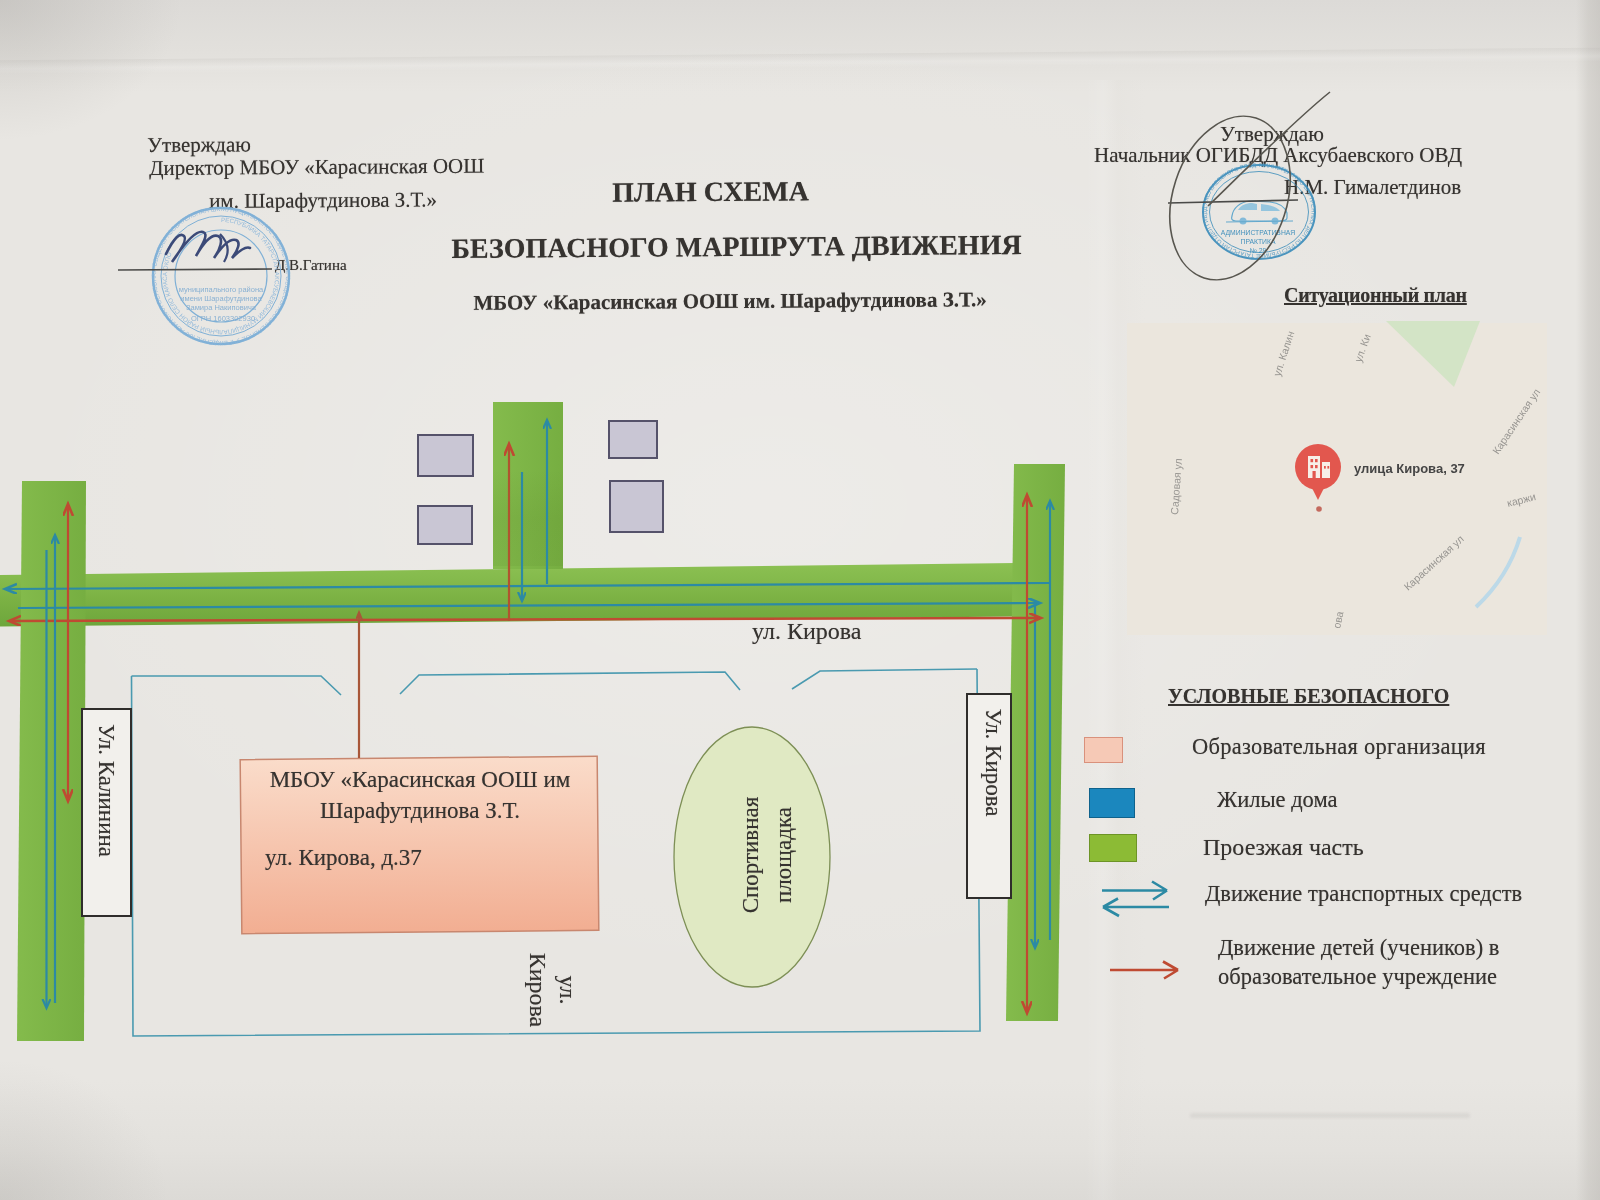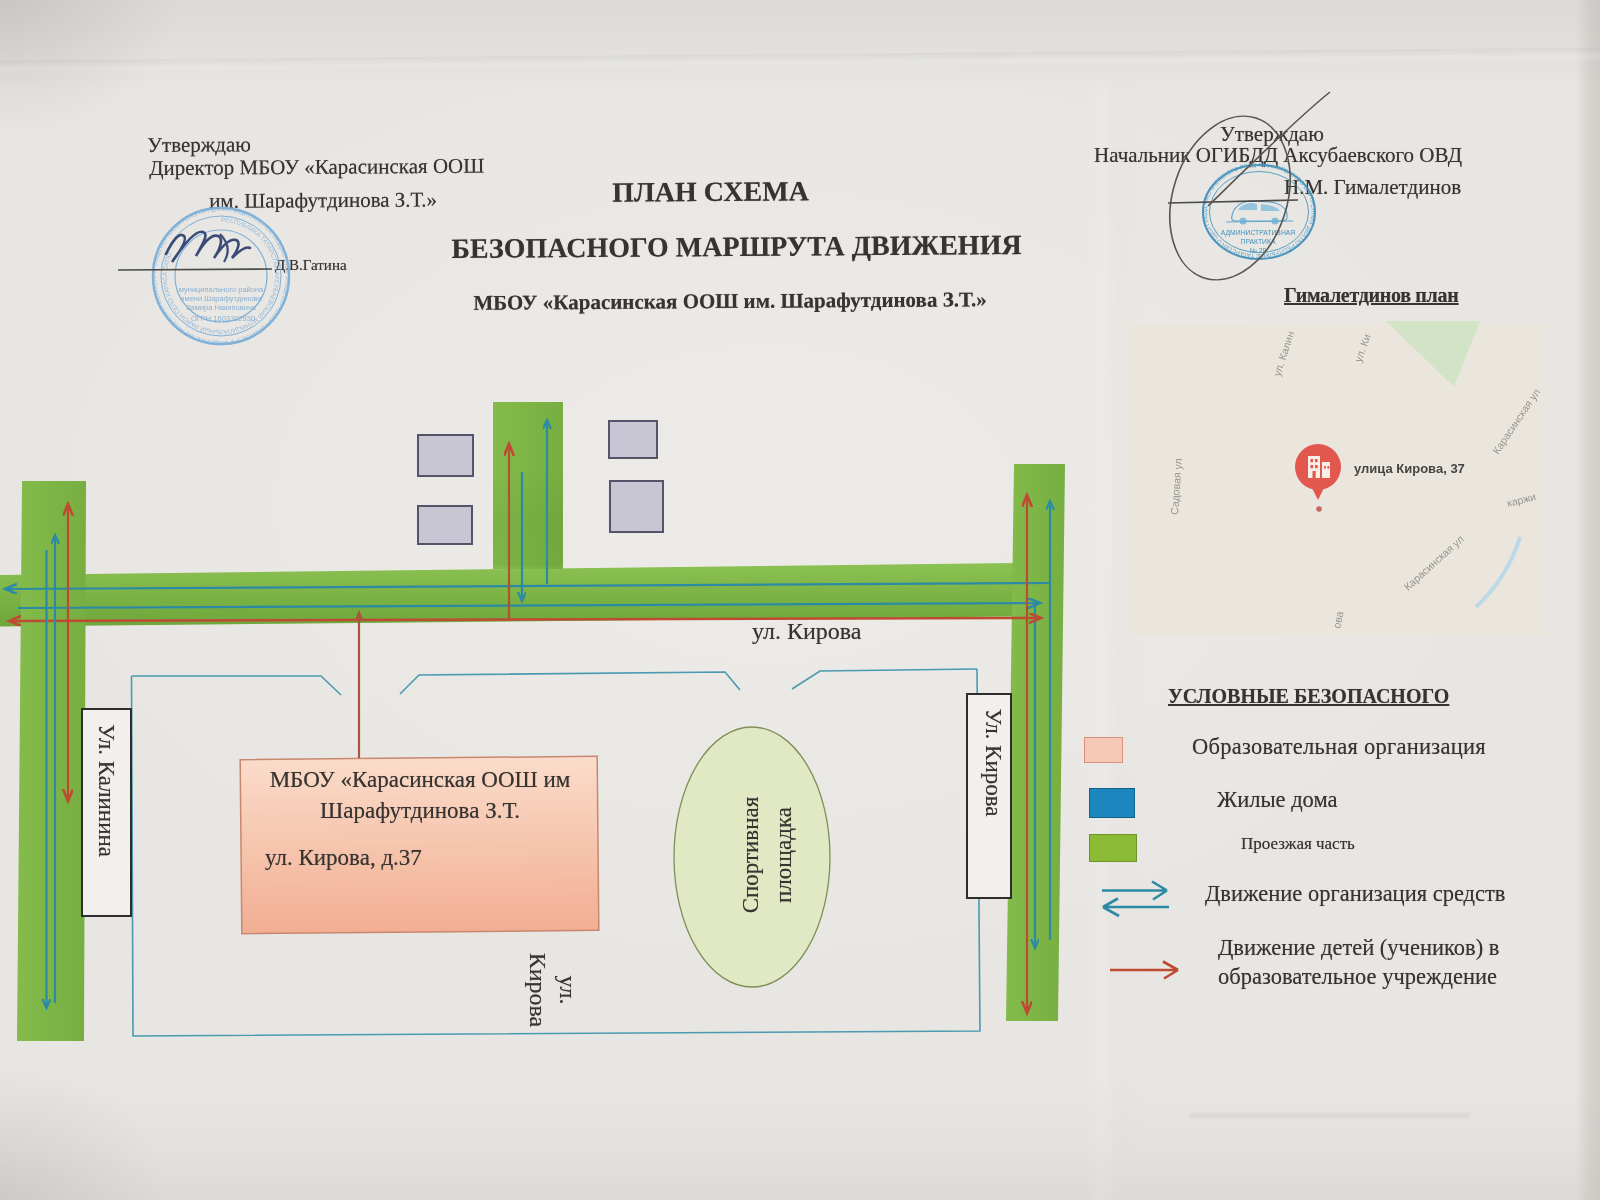--- a/index.html
+++ b/index.html
@@ -33,21 +33,21 @@
 <div class="abs t" style="left:275px;top:241px;font-size:15px;margin-top:16px;">Д.В.Гатина</div>
 
 <div class="abs t" style="left:610px;top:176px;width:201px;text-align:center;font-size:28px;font-weight:bold;transform:rotate(-0.4deg);">ПЛАН СХЕМА</div>
 <div class="abs t" style="left:436px;top:231px;width:601px;text-align:center;font-size:28px;font-weight:bold;white-space:nowrap;transform:rotate(-0.4deg);">БЕЗОПАСНОГО МАРШРУТА ДВИЖЕНИЯ</div>
 <div class="abs t" style="left:430px;top:289px;width:600px;text-align:center;font-size:21px;font-weight:bold;white-space:nowrap;transform:rotate(-0.4deg);">МБОУ «Карасинская ООШ им. Шарафутдинова З.Т.»</div>
 
 <div class="abs t" style="left:1220px;top:122px;font-size:21px;">Утверждаю</div>
 <div class="abs t" style="left:1094px;top:143px;font-size:21px;">Начальник ОГИБДД Аксубаевского ОВД</div>
 <div class="abs t" style="left:1284px;top:175px;font-size:21px;">Н.М. Гималетдинов</div>
 
-<div class="abs t" style="left:1284px;top:284px;font-size:20px;letter-spacing:-0.3px;font-weight:bold;text-decoration:underline;">Гималетдинов план</div>
+<div class="abs t" style="left:1284px;top:284px;font-size:20px;letter-spacing:-0.3px;font-weight:bold;text-decoration:underline;">Ситуационный план</div>
 
 <svg class="abs" style="left:0;top:0;" width="1600" height="1200" viewBox="0 0 1600 1200">
  <defs>
   <linearGradient id="roadg" x1="0" y1="0" x2="0" y2="1">
    <stop offset="0" stop-color="#8cc153"></stop>
         <stop offset="0.55" stop-color="#7cb244"></stop>
         <stop offset="1" stop-color="#6da63c"></stop>
   </linearGradient>
   <linearGradient id="roadv" x1="0" y1="0" x2="1" y2="0">
    <stop offset="0" stop-color="#84bb4c"></stop>
@@ -154,29 +154,29 @@
 
 <div class="abs t" style="left:1168px;top:685px;font-size:20px;font-weight:bold;text-decoration:underline;">УСЛОВНЫЕ БЕЗОПАСНОГО</div>
 
 <div class="abs" style="left:1084px;top:737px;width:37px;height:24px;background:#f6c9b6;border:1.5px solid #d9917c;"></div>
 <div class="abs t" style="left:1192px;top:734px;font-size:22.5px;letter-spacing:0.25px;">Образовательная организация</div>
 
 <div class="abs" style="left:1089px;top:788px;width:44px;height:28px;background:#1b87be;border:1.5px solid #0f628c;"></div>
 <div class="abs t" style="left:1197px;top:787px;font-size:22.5px;margin-left:20px;">Жилые дома</div>
 
 <div class="abs" style="left:1089px;top:834px;width:46px;height:26px;background:#8cbb35;border:1.5px solid #6d9426;"></div>
-<div class="abs t" style="left:1241px;top:834px;font-size:17px;">Проезжая часть</div>
+<div class="abs t" style="left:1203px;top:834px;font-size:24px;">Проезжая часть</div>
 
 <svg class="abs" style="left:1090px;top:875px;" width="100" height="45" viewBox="0 0 100 45">
   <g fill="none" stroke="#2c8aa4" stroke-width="2.6">
    <path d="M12,15.5 L76,15.5 M62,6.5 L77,15.5 M63,24.5 L77,15.5"></path>
    <path d="M79,32 L15,32 M28,23.5 L13,32 M29,41 L13,32"></path>
   </g>
 </svg>
-<div class="abs t" style="left:1205px;top:881px;font-size:22.5px;">Движение организация средств</div>
+<div class="abs t" style="left:1205px;top:881px;font-size:22.5px;">Движение транспортных средств</div>
 
 <svg class="abs" style="left:1100px;top:955px;" width="90" height="28" viewBox="0 0 90 28">
   <path d="M10,15 L77,15 M63,6.5 L78,15 M64,23.5 L78,15" fill="none" stroke="#bf4a32" stroke-width="2.6"></path>
 </svg>
 <div class="abs t" style="left:1218px;top:933px;width:296px;font-size:22.5px;line-height:29px;">Движение детей (учеников) в<br>образовательное учреждение</div>
 
 <svg class="abs" style="left:1120px;top:315px;" width="440" height="320" viewBox="0 0 440 320">
 
   <rect x="7" y="8" width="420" height="312" fill="#ebe6dd"></rect>
 

